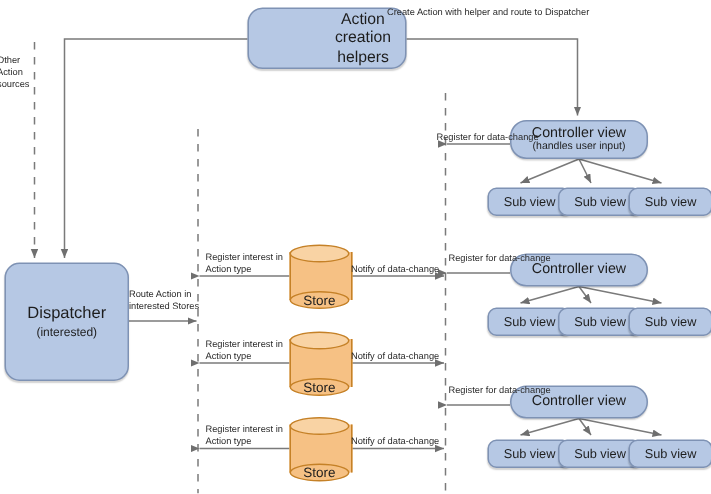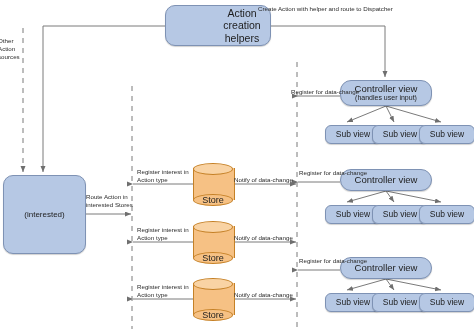--- a/index.html
+++ b/index.html
@@ -112,20 +112,21 @@
       <path d="M386,279 L441,290" marker-end="url(#ah)"></path>
     </g>
   </svg>
 
   <div class="node blue n-helpers">
     <span>Action creation
 helpers</span>
   </div>
 
   <div class="node blue n-dispatcher">
+    <span>Dispatcher</span>
     <span class="sub">(interested)</span>
   </div>
 
   <div class="node blue n-ctrl tall ctrl1">
     <span>Controller view</span>
     <span class="sub">(handles user input)</span>
   </div>
   <div class="node blue n-ctrl ctrl2">
     <span>Controller view</span>
   </div>

